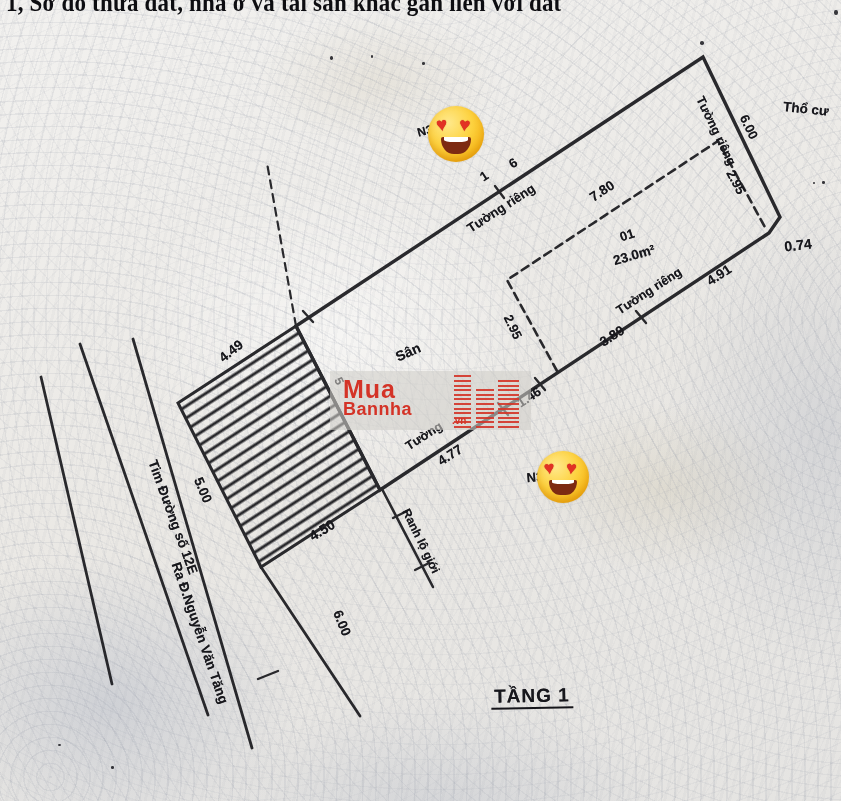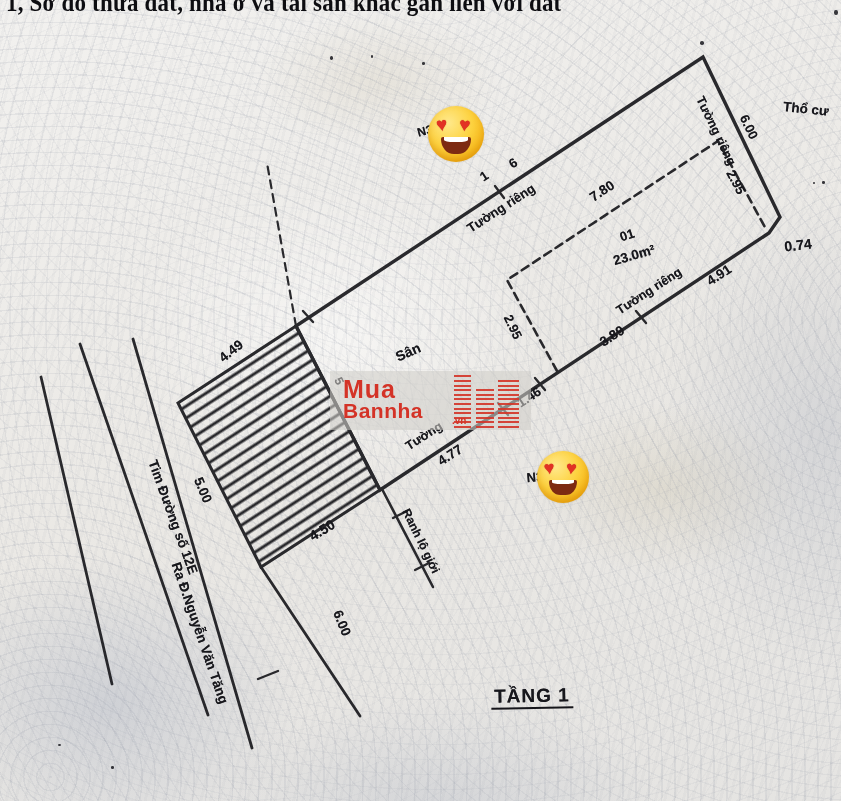--- a/index.html
+++ b/index.html
@@ -24,21 +24,21 @@
     transform:translate(-50%,-50%) rotate(var(--r,0deg));
     font-family:"Liberation Sans",sans-serif;text-shadow:0 0 .6px rgba(20,20,25,.65);}
   .w600{font-weight:600;} .w700{font-weight:700;}
   .title{position:absolute;left:6px;top:-9px;z-index:8;
     font-family:"Liberation Serif",serif;font-weight:700;font-size:23px;color:#0d0d11;
     letter-spacing:.2px;transform:scaleY(1.06);}
   .floor{border-bottom:2.5px solid #15151a;padding:0 3px 1px;letter-spacing:1px;}
   .watermark{position:absolute;left:306px;top:371px;width:201px;height:59px;z-index:5;
     background:rgba(209,206,201,.58);margin-left:24px;}
   .wm-l1{position:absolute;left:13px;top:6px;font-size:25px;font-weight:700;color:#d43327;letter-spacing:1px;line-height:1;}
-  .wm-l2{position:absolute;left:13px;top:29px;font-size:21px;font-weight:700;color:#d43327;letter-spacing:.5px;line-height:1;}
+  .wm-l2{position:absolute;left:13px;top:29px;font-size:18px;font-weight:700;color:#d43327;letter-spacing:.5px;line-height:1;}
   .wm-vn{position:absolute;left:122px;top:44px;font-size:10px;font-weight:700;color:#d43327;}
   .wm-art{position:absolute;background:repeating-linear-gradient(0deg,#d43327 0 2px,transparent 2px 4.6px);opacity:.9;}
   .wm-a1{left:124px;top:3px;width:17px;height:54px;}
   .wm-a2{left:146px;top:16px;width:18px;height:41px;}
   .wm-a3{left:168px;top:7px;width:21px;height:50px;}
   .emoji{position:absolute;z-index:7;border-radius:50%;
     background:radial-gradient(circle at 36% 30%, #ffe98c 0%, #fdd23f 45%, #f5b313 78%, #e99d06 100%);
     box-shadow:inset 0 -4px 7px rgba(190,110,0,.35), 0 0 2px rgba(120,80,0,.25);}
   .emoji .heart{position:absolute;color:#e23224;font-weight:700;
     text-shadow:0 0 1px #b31f12;transform:rotate(-6deg);}

